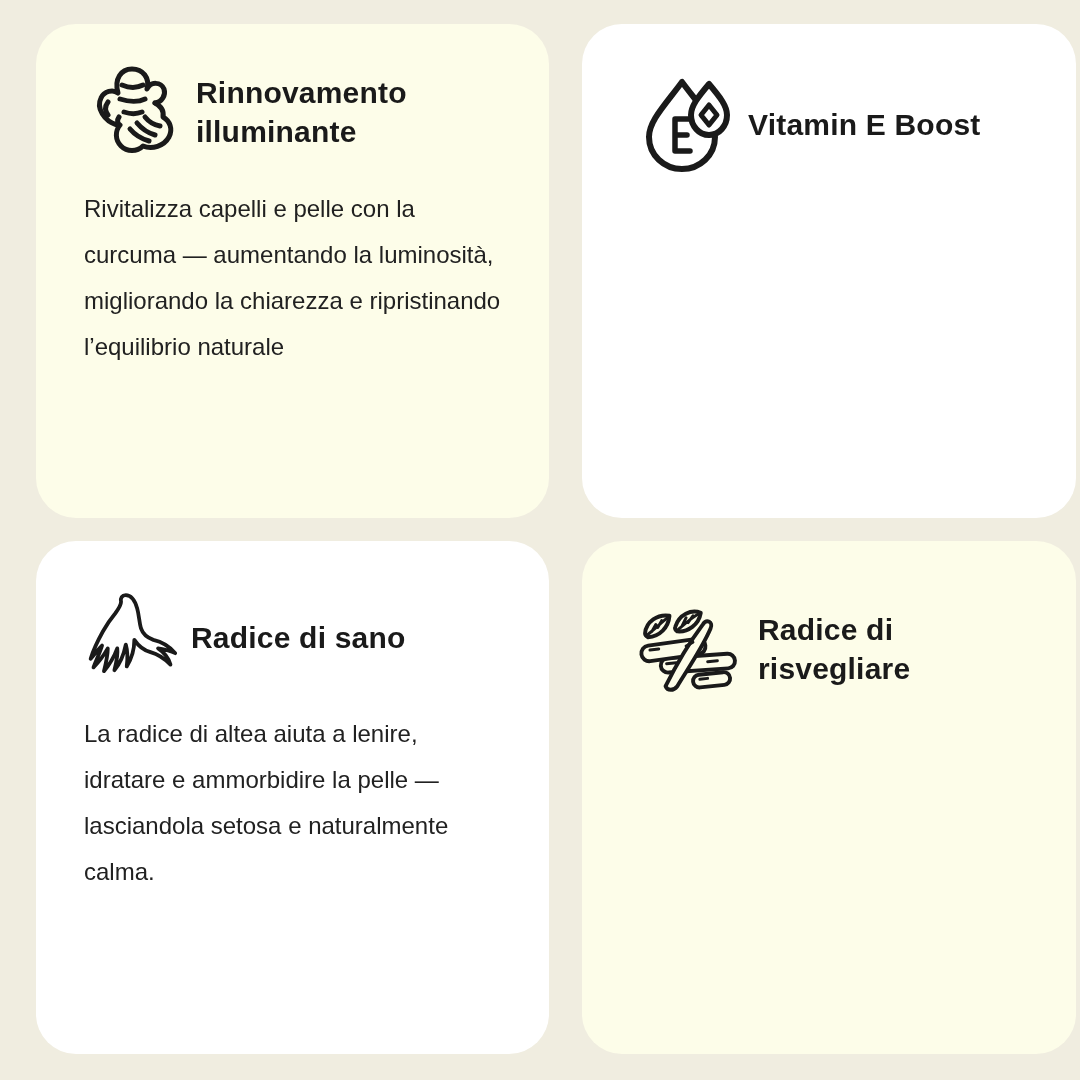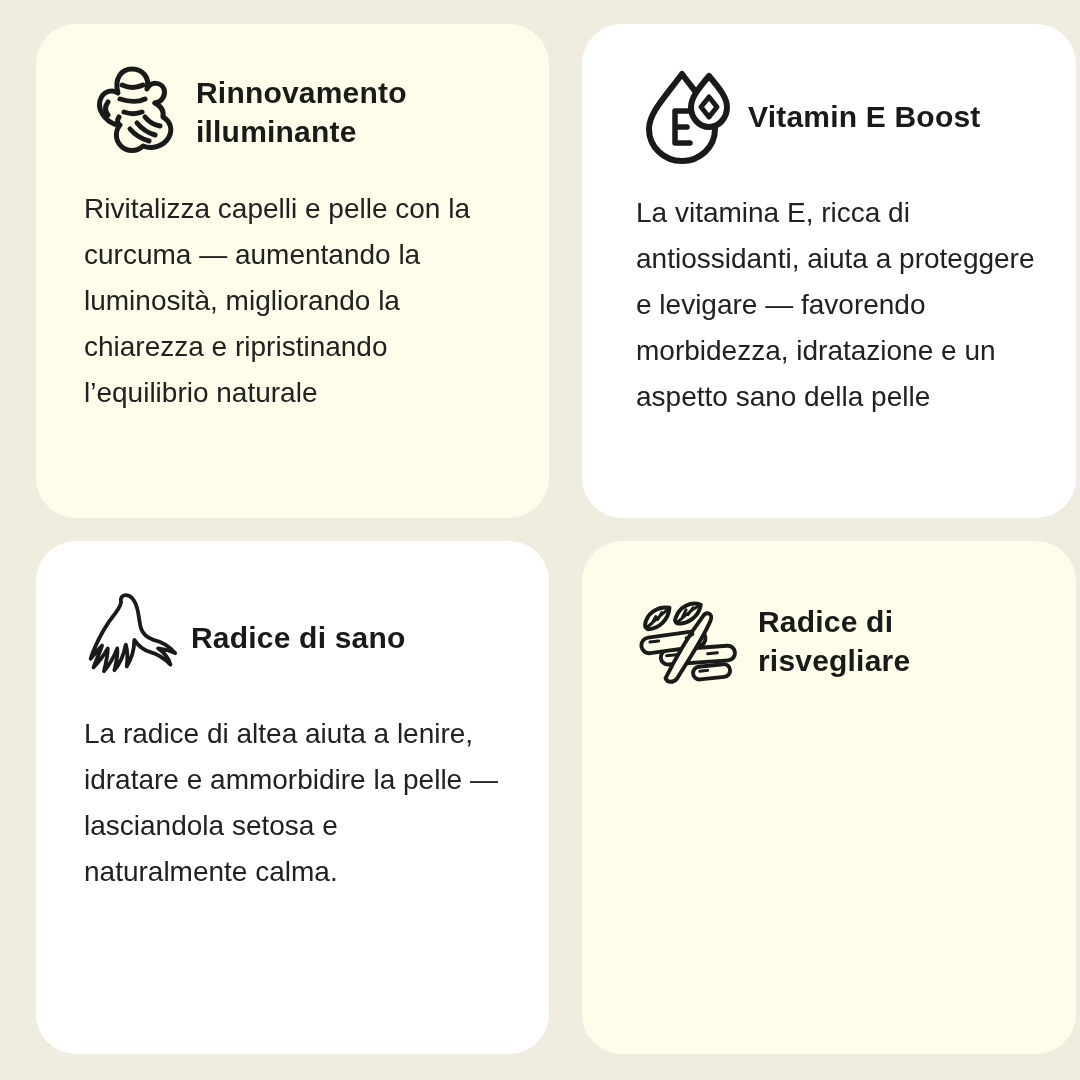--- a/index.html
+++ b/index.html
@@ -20,38 +20,38 @@
     position:absolute;left:36px;top:24px;
     display:grid;
     grid-template-columns:513px 494px;
     grid-template-rows:494px 513px;
     column-gap:33px;row-gap:23px;
   }
   .card{border-radius:40px;overflow:hidden;}
   .card.cream{--bg:var(--card-cream);background:var(--card-cream);}
   .card.white{--bg:var(--card-white);background:var(--card-white);}
   .card.col-left{padding:0 45px 0 48px;}
-  .card.col-right{padding:4px 28px 0 54px;}
+  .card.col-right{padding:12px 28px 0 54px;}
   .card-header{
     display:flex;align-items:center;gap:12px;
     height:120px;margin-top:28px;margin-bottom:14px;
   }
   .card.row-bottom .card-header{margin-top:36px;}
   .icon-box{flex:none;display:flex;align-items:center;justify-content:center;}
   .icon-box svg{display:block;}
   .icon-ginger{width:100px;height:100px;}
   .icon-drop{width:100px;height:100px;}
   .icon-althea{width:95px;height:100px;}
   .icon-licorice{width:110px;height:88px;}
   .card-title{
     font-size:30px;line-height:1.3;font-weight:700;
     color:var(--ink);letter-spacing:.2px;
   }
   .card-body{
-    font-size:28px;line-height:46px;font-weight:300;
+    font-size:24px;line-height:46px;font-weight:300;
     color:var(--body-ink);letter-spacing:0;
   }
   .stroke{fill:none;stroke:var(--ink);stroke-linecap:round;stroke-linejoin:round;}
   .fill-bg{fill:var(--bg);stroke:var(--ink);stroke-linecap:round;stroke-linejoin:round;}
 </style>
 </head>
 <body>
 
 <div class="canvas">
   <div class="grid">
@@ -81,21 +81,20 @@
         <span class="icon-box icon-drop">
           <svg viewBox="0 0 100 100" width="100" height="100">
             <path class="stroke" stroke-width="6" d="M46 8 C29 31 13 47 13 63 C13 81 28 95 46 95 C64 95 79 81 79 63 C79 47 63 31 46 8 Z"></path>
             <path class="stroke" stroke-width="5.5" d="M54 45 H39 V77 H54 M39 61 H51"></path>
             <path class="fill-bg" stroke-width="6" d="M73 10 C62 23 55 32 55 41 C55 52 63 61 73 61 C83 61 91 52 91 41 C91 32 84 23 73 10 Z"></path>
             <path class="stroke" stroke-width="5" d="M73 31 L81 41 L73 51 L65 41 Z"></path>
           </svg>
         </span>
         <h2 class="card-title">Vitamin E Boost</h2>
       </div>
-      <p class="card-body">La vitamina E, ricca di antiossidanti, aiuta a proteggere e levigare — favorendo morbidezza, idratazione e un aspetto sano della pelle</p>
     </section>
 
     <section class="card white col-left row-bottom">
       <div class="card-header">
         <span class="icon-box icon-althea">
           <svg viewBox="0 0 100 100" width="95" height="100">
             <path class="stroke" stroke-width="4" d="M44 6 C40 6 38 9 39 13 C39 17 36 21 33 25 C28 31 24 37 20 44 C15 53 10 63 7 73 C11 68 15 63 19 59 C17 66 13 74 10 82 C16 76 21 69 25 62 C25 70 23 78 21 86 C27 79 32 70 35 62 C36 69 34 77 32 85 C38 78 42 68 44 58 C46 65 46 73 45 81 C50 73 53 63 53 53 C57 59 63 64 70 66 C77 68 85 73 91 79 C89 72 84 66 78 62 C84 63 90 64 96 67 C90 60 82 55 73 53 C67 51 62 47 60 41 C58 34 58 27 56 20 C54 13 50 6 44 6 Z"></path>
           </svg>
         </span>
         <h2 class="card-title">Radice di sano</h2>

